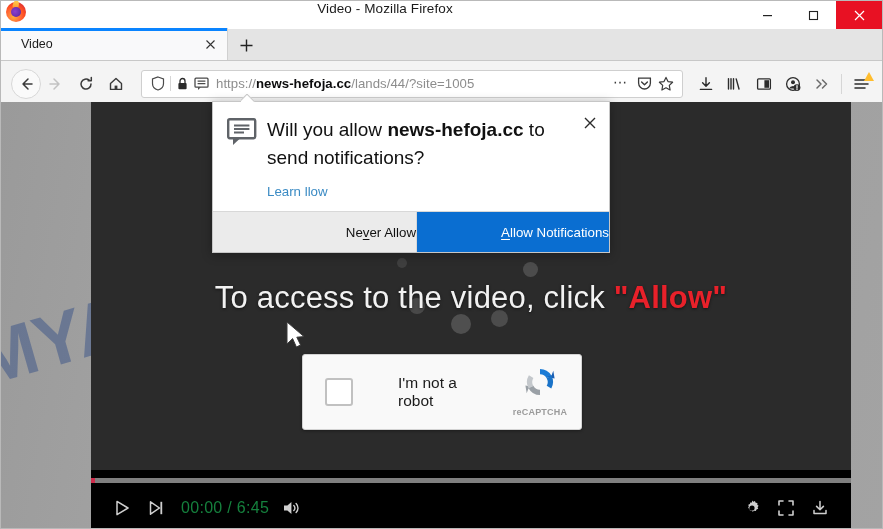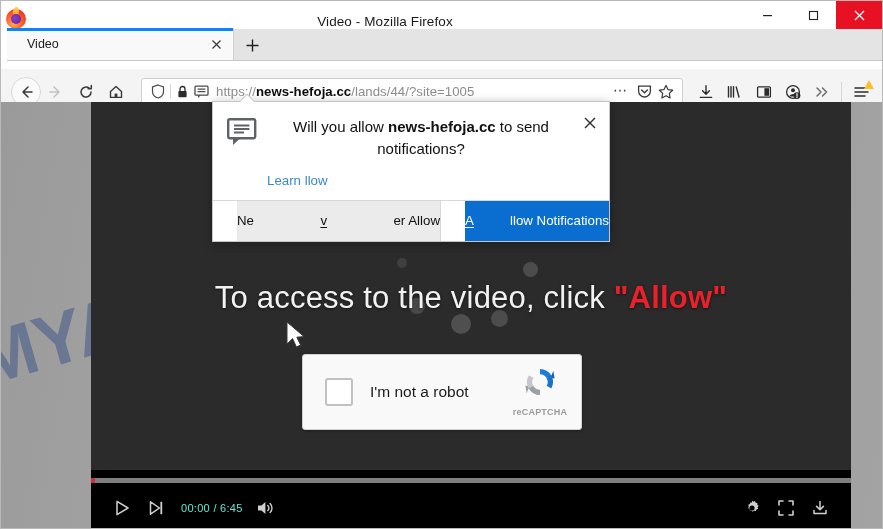--- a/index.html
+++ b/index.html
@@ -13,21 +13,21 @@
     position: relative;
     width: 883px; height: 529px;
     overflow: hidden;
     border: 1px solid #b9b9b9;
   }
 
   
   .titlebar {
     position: absolute; top:0; left:0; right:0; height: 28px;
     background: #ffffff;
-    display: flex; align-items: flex-end;
+    display: flex; align-items: flex-start;
   }
   .ff-logo {
     width: 20px; height: 20px; margin-left: 5px; margin-top:1px;
     position: relative; flex: 0 0 auto;
   }
   .ff-logo .outer {
     position:absolute; inset:0; border-radius:50%;
     background: radial-gradient(circle at 38% 72%, #ffb238 0%, #ff7139 32%, #ff4f22 55%, #e3372f 76%, #b5279d 100%);
   }
   .ff-logo .inner {
@@ -47,21 +47,21 @@
   .wincontrols { display:flex; height:28px; align-items:stretch; flex:0 0 auto; }
   .wc {
     width: 46px; display:flex; align-items:center; justify-content:center;
     font-size: 13px; color: #222; background: #fff;
   }
   .wc.close { background: #e81123; color: #fff; width: 46px; }
   .wc svg { display:block; }
 
   
   .tabstrip {
-    position:absolute; top:28px; left:6px; right:0; height:32px;
+    position:absolute; top:28px; left:0; right:0; height:32px;
     background: #e4e4e4;
     display:flex; align-items:flex-end;
     border-bottom: 1px solid #c8c8c8;
   }
   .tab {
     position: relative;
     width: 227px; height: 32px;
     background: #f9f9fa;
     display:flex; align-items:center;
     padding: 0 8px 0 20px;
@@ -78,21 +78,20 @@
     color:#222; font-size: 19px; font-weight: 300; line-height:1;
   }
 
   
   .navbar {
     position:absolute; top:60px; left:0; right:0; height:46px;
     background: #f4f4f4;
     display:flex; align-items:center;
     border-bottom: 1px solid #cfcfcf;
     padding: 0 6px;
-    margin-top: 8px;
   }
   .navbtn {
     width: 30px; height: 30px; display:flex; align-items:center; justify-content:center;
     color: #3a3a3a; flex: 0 0 auto;
   }
   .navbtn.back { border-radius:50%; border: 1px solid #d8d8d8; background: #fafafa; margin-left:4px; }
   .navbtn.disabled { color: #c2c2c2; }
 
   .urlbar {
     flex: 1 1 auto; height: 28px; margin: 0 8px 0 10px;
@@ -152,21 +151,21 @@
     text-align:center; color:#f2f2f2; font-size: 31px; font-weight: 400;
     letter-spacing: .2px; text-shadow: 0 1px 3px rgba(0,0,0,.55);
     z-index: 3;
   }
   .headline .allow { color:#e8212a; font-weight:700; }
 
   .captcha {
     position:absolute; left: 211px; top: 252px; width: 280px; height: 76px;
     background:#f9f9f9; border:1px solid #d3d3d3; border-radius:3px;
     box-shadow: 0 1px 3px rgba(0,0,0,.35);
-    display:flex; align-items:center; z-index: 3;
+    display:flex; align-items:center; z-index: 3; gap: 28px;
   }
   .cb-box {
     width: 28px; height: 28px; border:2px solid #c1c1c1; border-radius:3px;
     background:#fff; margin-left: 22px; flex:0 0 auto;
   }
   .cb-label { font-size: 15.5px; color:#1b1b1b; margin-left: 17px; flex:1 1 auto; }
   .cb-brand { width: 76px; text-align:center; padding-right: 6px; flex:0 0 auto; }
   .cb-brand .rc-mark { display:block; margin: 0 auto 2px; }
   .cb-brand .rc-text { font-size: 9px; color:#9b9b9b; letter-spacing:.2px;font-weight:bold; }
 
@@ -178,21 +177,21 @@
   .scrub-outer {
     position:absolute; left:0; right:0; top: 8px; height: 5px;
     background: #7f7f7f;
   }
   .scrub-played { position:absolute; left:0; top:0; height:5px; width: 4px; background:#cf2b4b; }
   .ctrls {
     position:absolute; left:0; right:0; top: 17px; bottom:0;
     display:flex; align-items:center; padding: 0 14px;
   }
   .pbtn { width: 34px; height: 34px; display:flex; align-items:center; justify-content:center; color:#cfcfcf; flex:0 0 auto; }
-  .ptime { font-size: 11px; color:#5eead4; margin: 0 6px 0 8px; letter-spacing:.3px; flex:0 0 auto; }
+  .ptime { font-size: 16px; color:#15803d; margin: 0 6px 0 8px; letter-spacing:.3px; flex:0 0 auto; }
   .pspacer { flex:1 1 auto; }
 
   
   .cursor { position:absolute; left: 282px; top: 218px; z-index: 20; pointer-events:none; }
 
   
   .popup {
     position:absolute; left: 211px; top: 100px; width: 398px;
     background:#ffffff; border:1px solid #c6c6c6;
     box-shadow: 0 2px 10px rgba(0,0,0,.30);
@@ -202,32 +201,31 @@
     position:absolute; left: 28px; top: -8px; width:14px; height:8px; overflow:hidden;
   }
   .popup-arrow::after {
     content:""; position:absolute; left:0; top:2px; width:11px; height:11px;
     background:#fff; border-left:1px solid #c6c6c6; border-top:1px solid #c6c6c6;
     transform: rotate(45deg);
   }
   .popup-body { padding: 14px 12px 12px 14px; display:flex; position:relative; }
   .pop-icon { width: 34px; flex:0 0 auto; padding-top: 2px; color:#5f6368; }
   .pop-main { flex:1 1 auto; padding-left: 6px; padding-right: 22px; }
-  .pop-q { font-size: 15px; color: #111; line-height: 1.45; text-align: center; }
+  .pop-q { font-size: 19px; color: #111; line-height: 1.45; }
   .pop-q b { font-weight:700; }
   .pop-learn { display:block; margin-top: 13px; font-size: 13.3px; color:#3b8bc4; }
   .pop-close {
     position:absolute; right: 10px; top: 12px; width: 18px; height:18px;
     display:flex; align-items:center; justify-content:center; color:#2b2b2b; font-size: 14px;
   }
   .popup-actions { display:flex; border-top: 1px solid #d8d8d8; }
   .pa {
-    height: 40px; display:flex; align-items:center; justify-content:space-between;
+    height: 40px; display:flex; align-items:center; justify-content:flex-end;
     font-size: 13.3px;
-    margin-left: 24px;
   }
   .pa.never { flex: 0 0 204px; background:#ebebeb; color:#111; border-right:1px solid #d8d8d8; }
   .pa.allow { flex: 1 1 auto; background:#0a6ed1; color:#ffffff; }
   .ul { text-decoration: underline; text-underline-offset: 2px; }
 </style>
 </head>
 <body>
 
 <div id="app">
 

